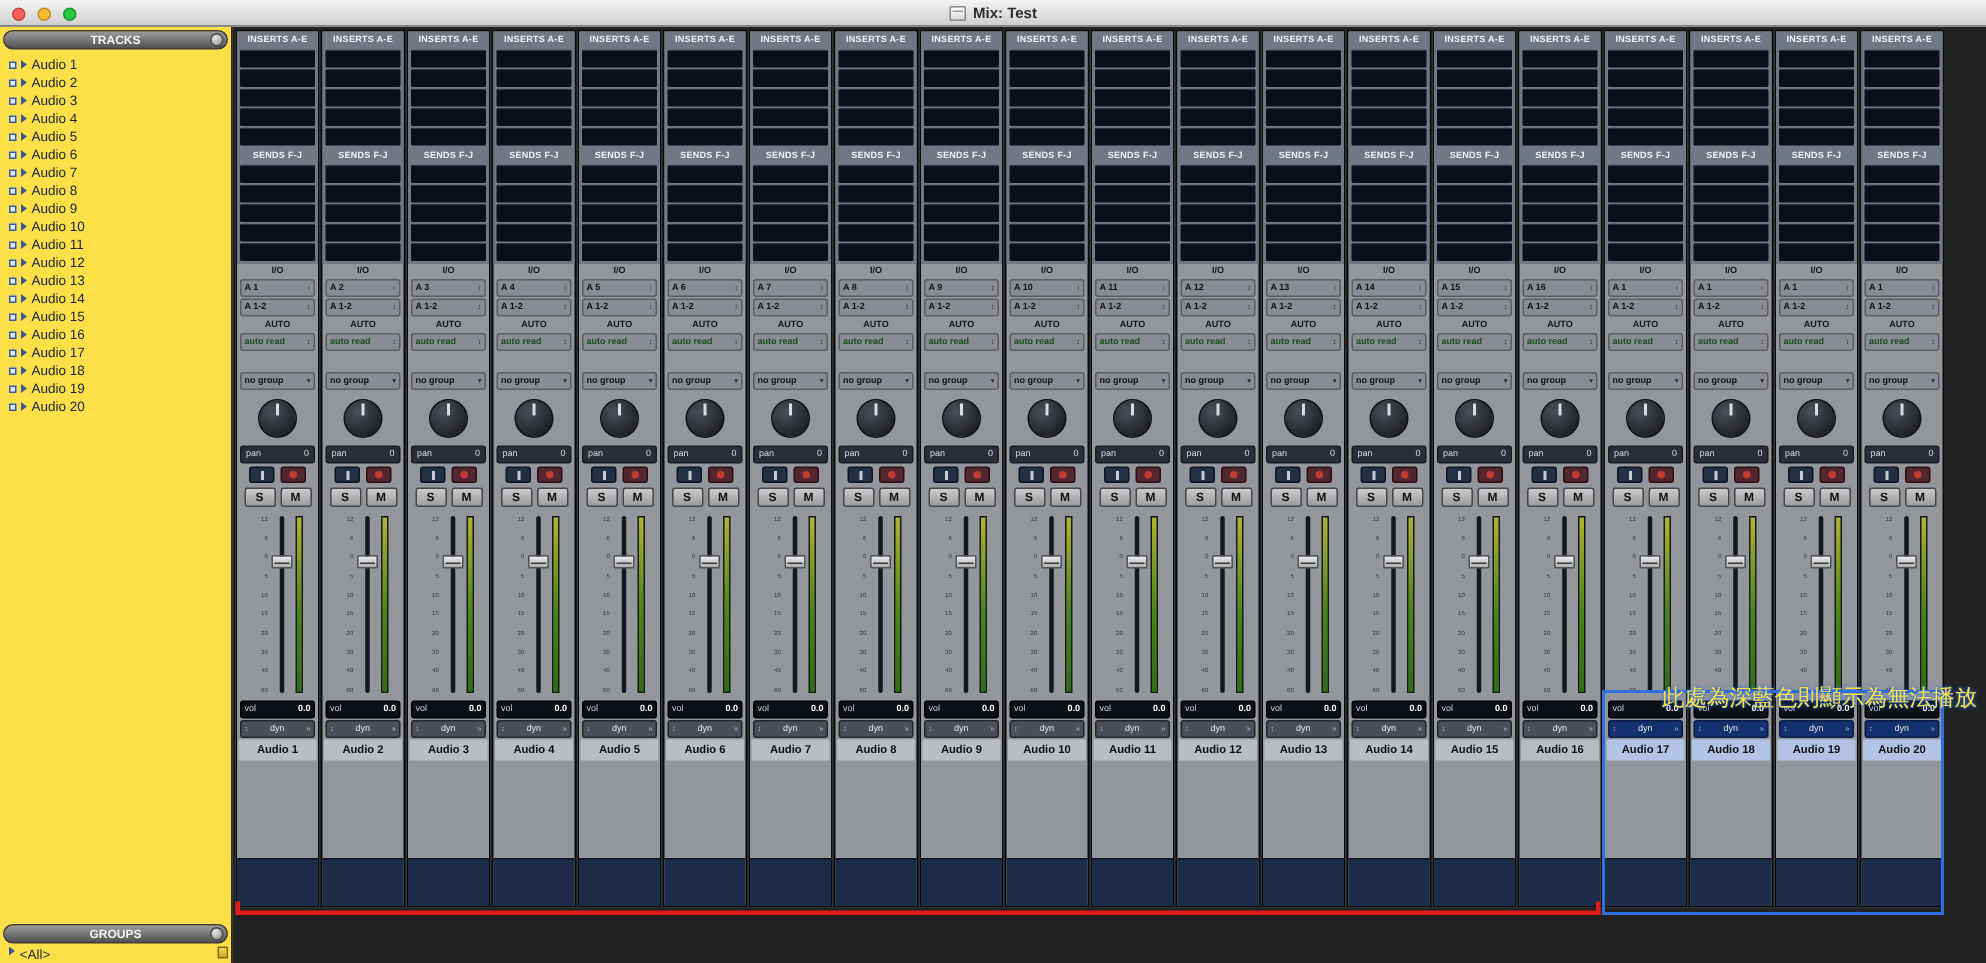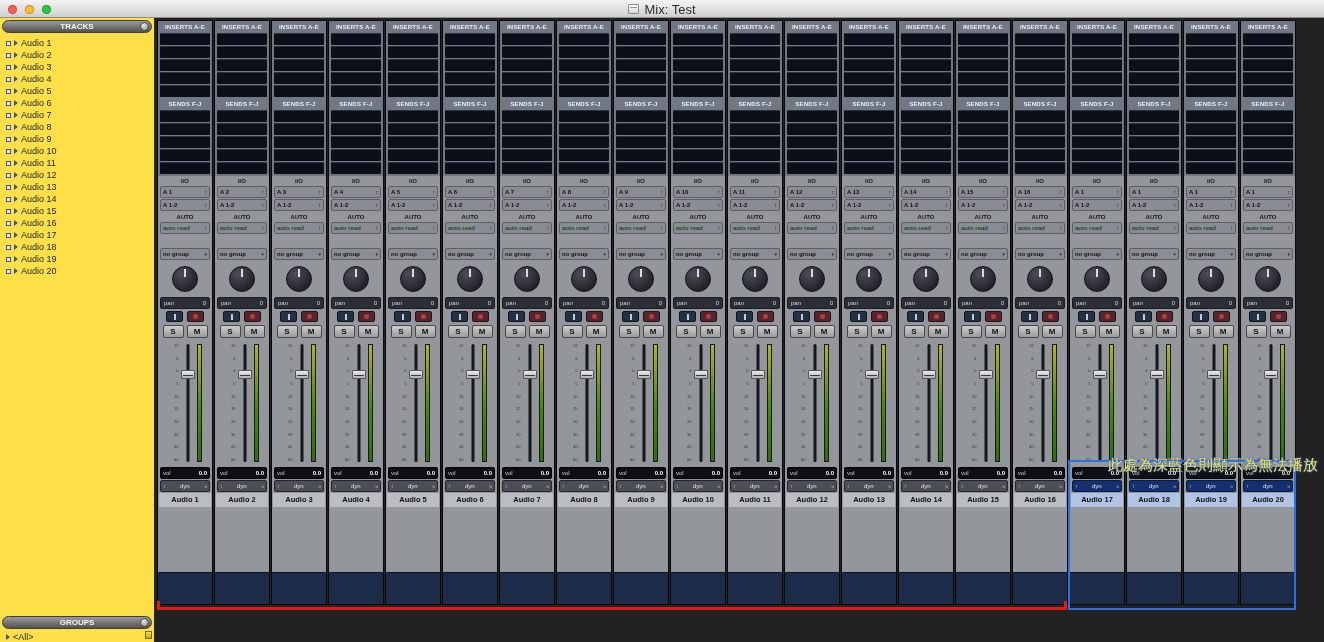--- a/index.html
+++ b/index.html
@@ -13,21 +13,21 @@
     position: absolute; left: 0; top: 0; width: 1324px; height: 18px;
     background: linear-gradient(#f4f4f4, #cfcfcf);
     border-bottom: 1px solid #8e8e8e;
   }
   .traffic { position: absolute; left: 8px; top: 5px; display: flex; gap: 8px; }
   .tl { width: 9px; height: 9px; border-radius: 50%; border: 1px solid rgba(0,0,0,.25); }
   .tl.red { background: #ff5f57; } .tl.yel { background: #febc2e; } .tl.grn { background: #28c840; }
   .title-wrap { height: 18px; display: flex; align-items: center; justify-content: center; gap: 5px; }
   .proxy-icon { width: 11px; height: 10px; border: 1px solid #8a8a8a; background: linear-gradient(#ffffff, #d8d8d8); border-radius: 1px; }
   .proxy-icon::before { content:""; display:block; margin: 2px 1px 0; height: 1px; background: #9a9a9a; }
-  .win-title { font-size: 13px; font-weight: normal; color: #2d2d2d; }
+  .win-title { font-size: 10px; font-weight: bold; color: #2d2d2d; }
 
   
   .content { position: absolute; left: 0; top: 18px; right: 0; bottom: 0; }
 
   
   .sidebar {
     position: absolute; left: 0; top: 0; width: 155px; height: 624px;
     background: #fde047; border-right: 1px solid #2a2a2a;
   }
   .panel-header {
@@ -40,21 +40,21 @@
   .panel-menu {
     position: absolute; right: 2px; top: 1px; width: 9px; height: 9px; border-radius: 50%;
     background: radial-gradient(circle at 35% 30%, #e8e8e8, #8c8c8c); border: 1px solid #4c4c4c;
   }
   .track-list { padding: 2px 0; }
   .track-item { height: 12px; display: flex; align-items: center; gap: 3px; padding-left: 6px; }
   .t-dot  { width: 5px; height: 5px; border: 1px solid #3c5a96; background: #dfe8f6; flex: none; }
   .t-spk  { width: 0; height: 0; border-left: 4px solid #3c5a96; border-top: 3px solid transparent; border-bottom: 3px solid transparent; flex: none; }
   .track-item span { font-size: 9px; color: #16213c; line-height: 12px; white-space: nowrap; }
   .sidebar-bottom { position: absolute; left: 0; right: 0; bottom: 0; }
-  .group-item { height: 11px; display: flex; align-items: center; gap: 3px; padding-left: 6px; overflow: hidden; }
+  .group-item { height: 11px; display: flex; align-items: flex-start; gap: 3px; padding-left: 6px; overflow: hidden; }
   .group-item span { font-size: 9px; color: #16213c; }
   .focus-chip {
     position: absolute; right: 2px; bottom: 3px; width: 7px; height: 8px;
     background: linear-gradient(#f2da4e, #c9a829); border: 1px solid #7e6a16;
   }
 
   
   .mixer { position: absolute; left: 155px; top: 0; right: 0; bottom: 0; background: #222222; overflow: hidden; }
   .strips { position: absolute; left: 2px; top: 2px; display: flex; gap: 1px; }
 

